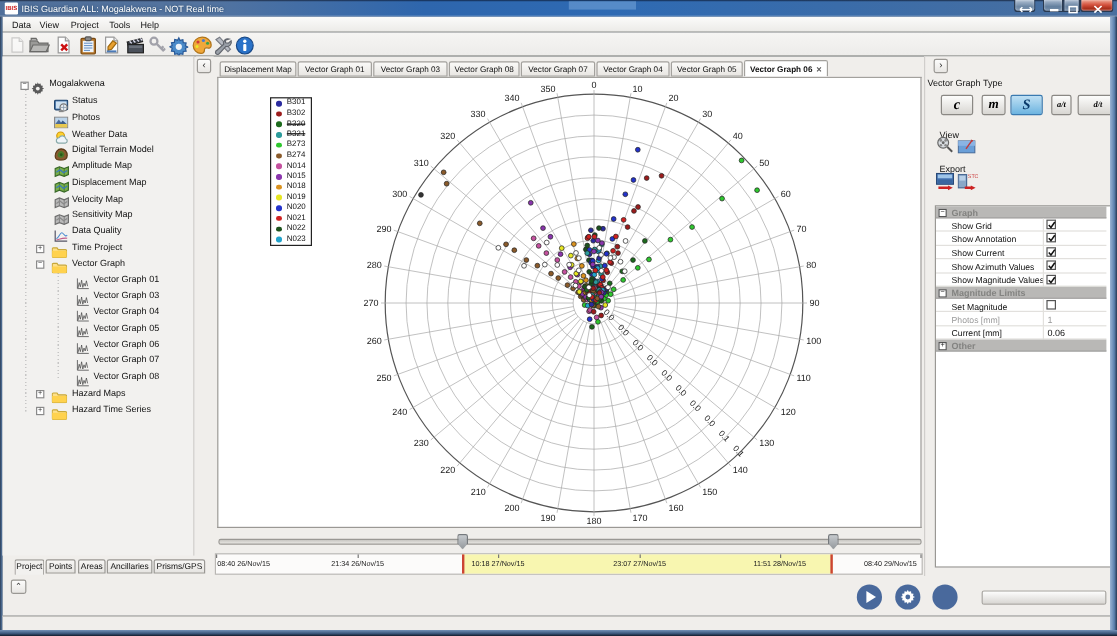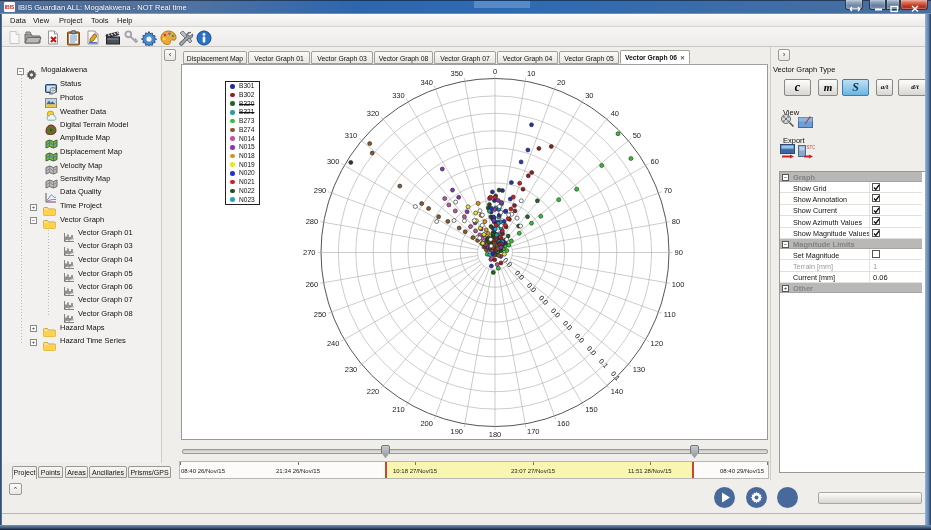--- a/index.html
+++ b/index.html
@@ -975,21 +975,21 @@
           <span class="pbox">−</span>
           <span class="phtx">Magnitude Limits</span>
         </div>
 <div class="prow" style="top:77px">
           <span class="plab" style="">Set Magnitude</span>
           <span class="pval">
             <span class="cbx"></span>
           </span>
         </div>
 <div class="prow" style="top:88.4px">
-          <span class="plab" style="color:#9a9a9a;">Terrain [mm]</span>
+          <span class="plab" style="color:#9a9a9a;">Photos [mm]</span>
           <span class="pval">
             <span class="ptv" style="color:#9a9a9a">1</span>
           </span>
         </div>
 <div class="prow" style="top:99.8px">
           <span class="plab" style="">Current [mm]</span>
           <span class="pval">
             <span class="ptv">0.06</span>
           </span>
         </div>

